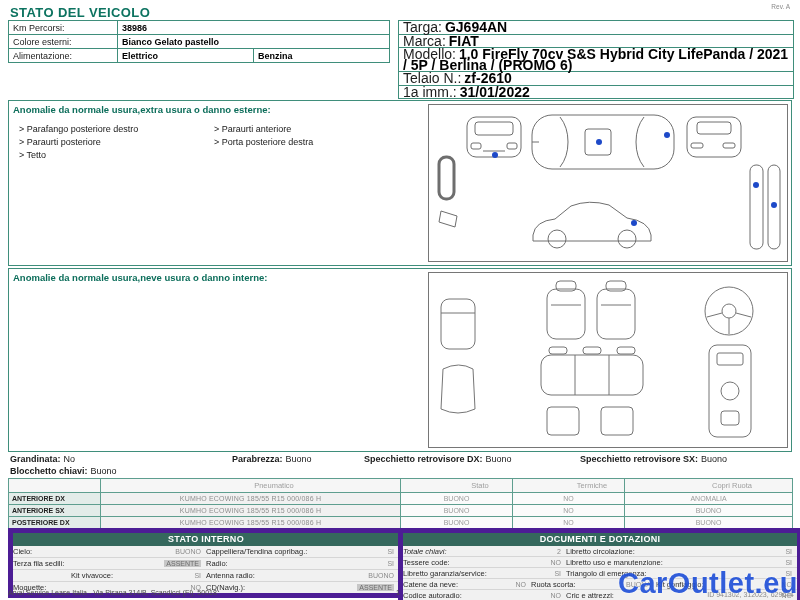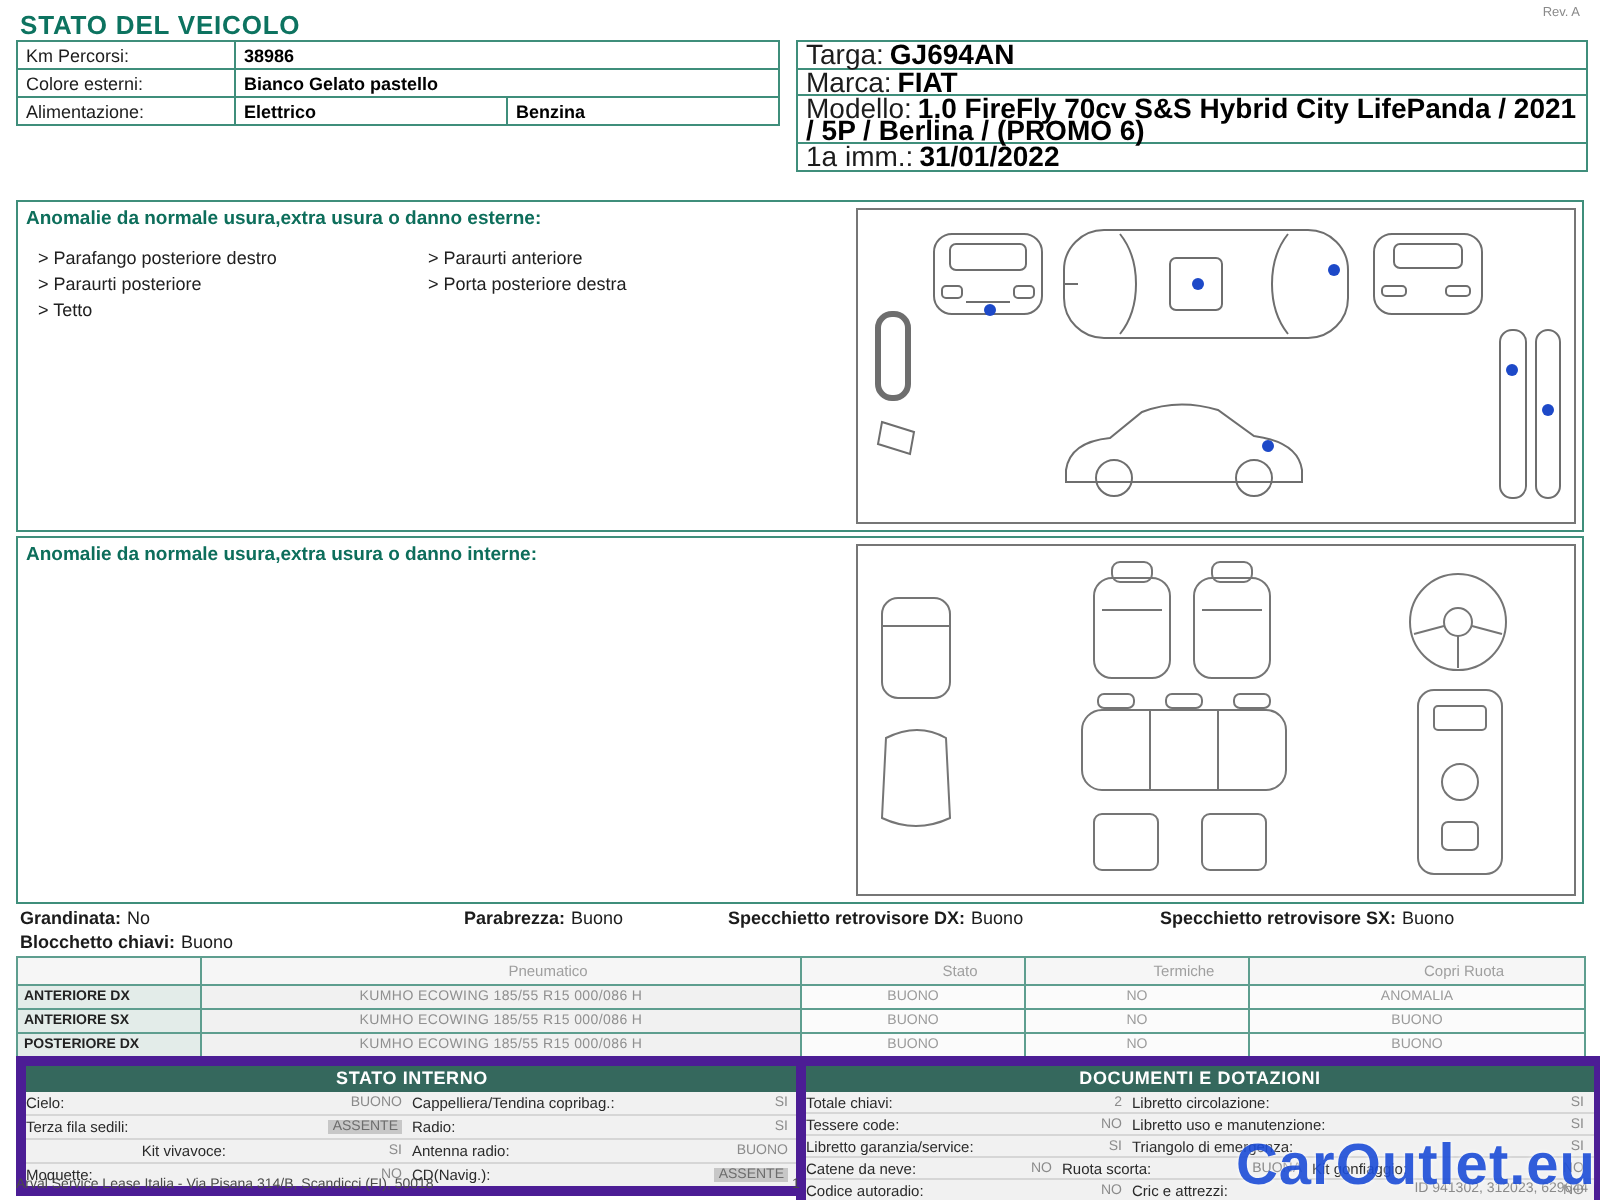--- a/index.html
+++ b/index.html
@@ -85,20 +85,23 @@
   <div class="irow-inline">
     <span class="lab">Targa:</span><span class="val">GJ694AN</span>
   </div>
   <div class="irow-inline">
     <span class="lab">Marca:</span><span class="val">FIAT</span>
   </div>
   <div class="irow-inline">
     <span class="lab">Modello:</span><span class="val">1.0 FireFly 70cv S&amp;S Hybrid City LifePanda / 2021 / 5P / Berlina / (PROMO 6)</span>
   </div>
   <div class="irow-inline">
+    <span class="lab">Telaio N.:</span><span class="val">zf-2610</span>
+  </div>
+  <div class="irow-inline">
     <span class="lab">1a imm.:</span><span class="val">31/01/2022</span>
   </div>
 </div>
 
 <div class="abs sect" style="left:8px;top:100px;width:782px;height:164px;">
   <div class="sect-title">Anomalie da normale usura,extra usura o danno esterne:</div>
   <div class="anolist" style="left:10px;">
     <div>&gt; Parafango posteriore destro</div>
     <div>&gt; Paraurti posteriore</div>
     <div>&gt; Tetto</div>
@@ -152,21 +155,21 @@
         <circle cx="238" cy="30" r="3"></circle>
         <circle cx="205" cy="118" r="3"></circle>
         <circle cx="327" cy="80" r="3"></circle>
         <circle cx="345" cy="100" r="3"></circle>
       </g>
     </svg>
   </div>
 </div>
 
 <div class="abs sect" style="left:8px;top:268px;width:782px;height:182px;">
-  <div class="sect-title">Anomalie da normale usura,extra usura o danno interne:</div>
+  <div class="sect-title">Anomalie da normale usura,neve usura o danno interne:</div>
   <div class="diagbox" style="width:358px;height:174px;">
     <svg width="356" height="172" viewBox="0 0 356 172">
       <g stroke="#757575" fill="none" stroke-width="1">
         <g>
           <rect x="12" y="26" width="34" height="50" rx="8"></rect>
           <line x1="12" y1="40" x2="46" y2="40"></line>
         </g>
         <g>
           <path d="M14 96 q16 -8 30 0 l2 40 q-17 8 -34 0 z"></path>
         </g>
@@ -299,21 +302,21 @@
     <div class="bl" style="flex:0 0 100px;">Moquette:</div>
     <div class="bv" style="flex:0 0 88px;">NO</div>
     <div class="bl" style="flex:0 0 132px;">CD(Navig.):</div>
     <div class="bv" style="flex:1;"><span class="chip">ASSENTE</span></div>
   </div>
 </div>
 
 <div class="abs bt" style="left:398px;top:528px;width:394px;">
   <div class="bt-head">DOCUMENTI E DOTAZIONI</div>
   <div class="bt-row doc-row first">
-    <div class="bl" style="flex:0 0 118px;">Totale chiavi:</div>
+    <div class="bl" style="flex:0 0 118px;font-style:italic;">Totale chiavi:</div>
     <div class="bv" style="flex:0 0 40px;">2</div>
     <div class="bl" style="flex:0 0 150px;">Libretto circolazione:</div>
     <div class="bv" style="flex:1;">SI</div>
   </div>
   <div class="bt-row doc-row">
     <div class="bl" style="flex:0 0 118px;">Tessere code:</div>
     <div class="bv" style="flex:0 0 40px;">NO</div>
     <div class="bl" style="flex:0 0 150px;">Libretto uso e manutenzione:</div>
     <div class="bv" style="flex:1;">SI</div>
   </div>

